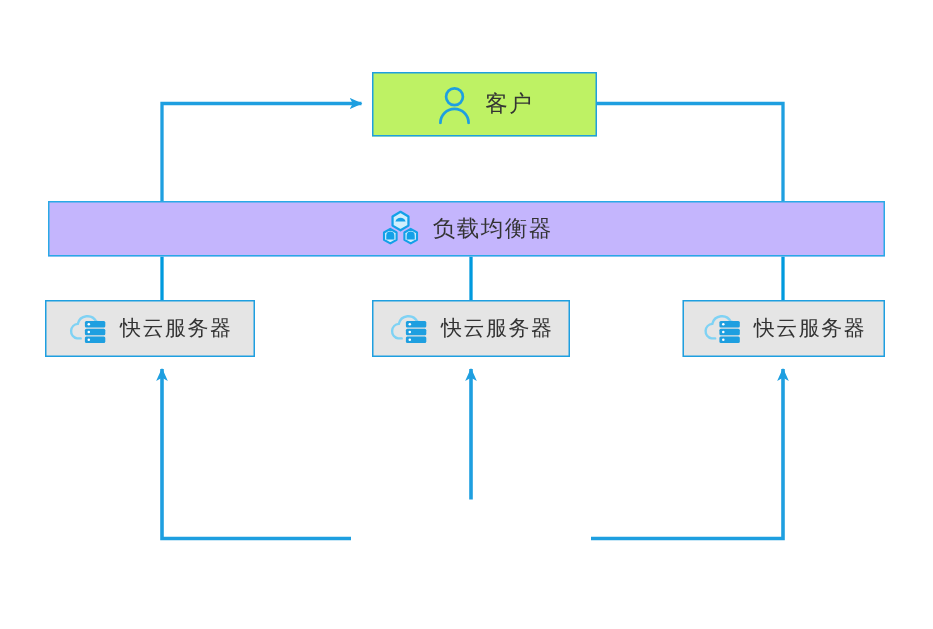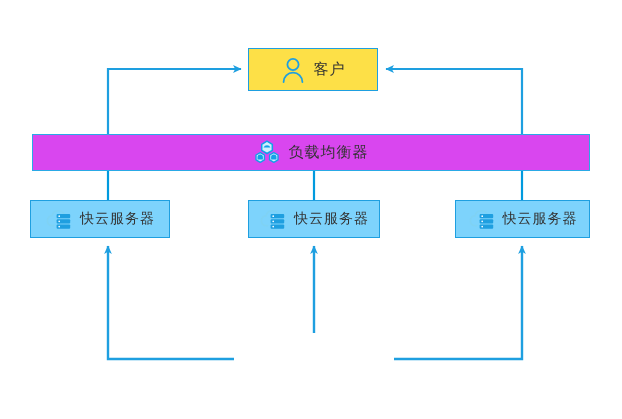--- a/index.html
+++ b/index.html
@@ -21,39 +21,39 @@
     gap:9px;
     z-index:3;
   }
   .node .label{
     white-space:nowrap;
     letter-spacing:1px;
   }
 
   
   #customer{
-    left:248px;top:48px;width:130px;height:43px;
-    background:#fde047;
+    left:248px;top:48px;width:150px;height:43px;
+    background:#bef264;
     border:1.6px solid #1e9fe0;
   }
   #customer .label{font-size:15px;color:#333333;}
 
   
   #loadbalancer{
     left:32px;top:134px;width:558px;height:37px;
-    background:#d946ef;
+    background:#c4b5fd;
     border:1.2px solid #2aa9e6;
     text-align:center;
   }
   #loadbalancer .label{font-size:15px;color:#333333;}
 
   
   .server{
     top:200px;width:140px;height:38px;
-    background:#7dd3fc;
+    background:#e5e5e5;
     border:1.5px solid #1e9fe0;
     gap:7px;
   }
   .server .label{font-size:14px;color:#333333;}
   #server-1{left:30px;}
   #server-2{left:248px;width:132px;}
   #server-3{left:455px;width:135px;}
 
   
   #shareddisk{

